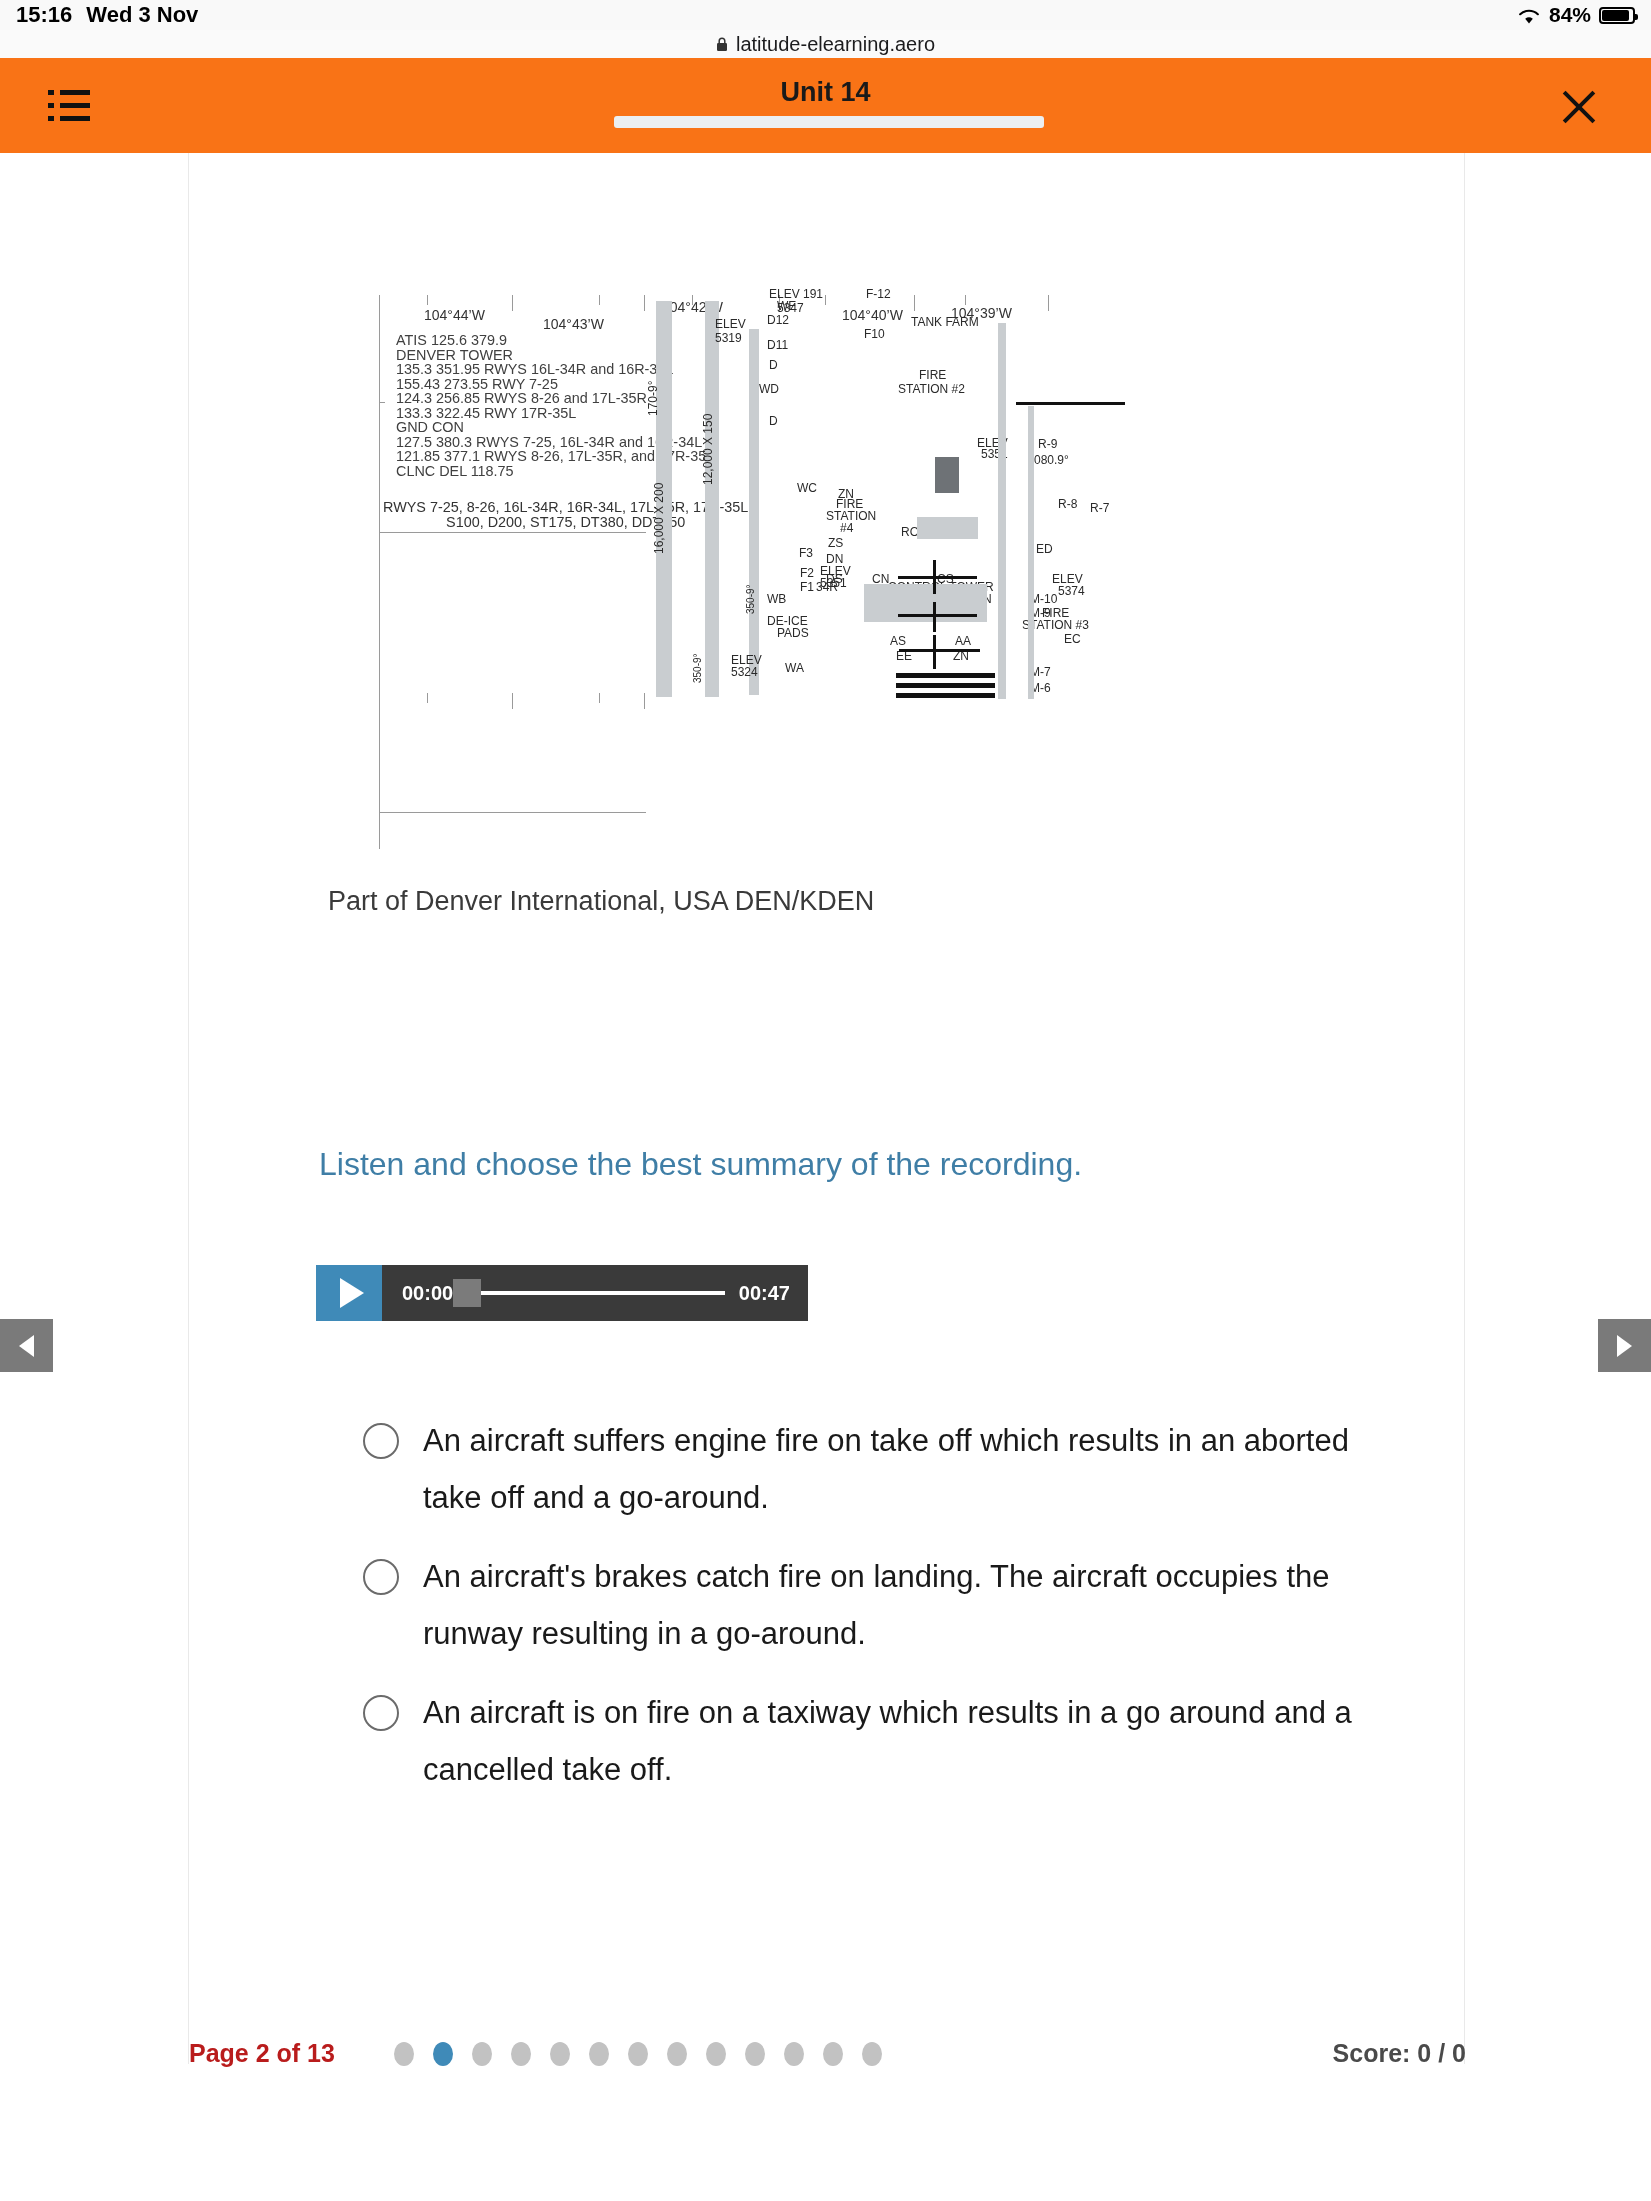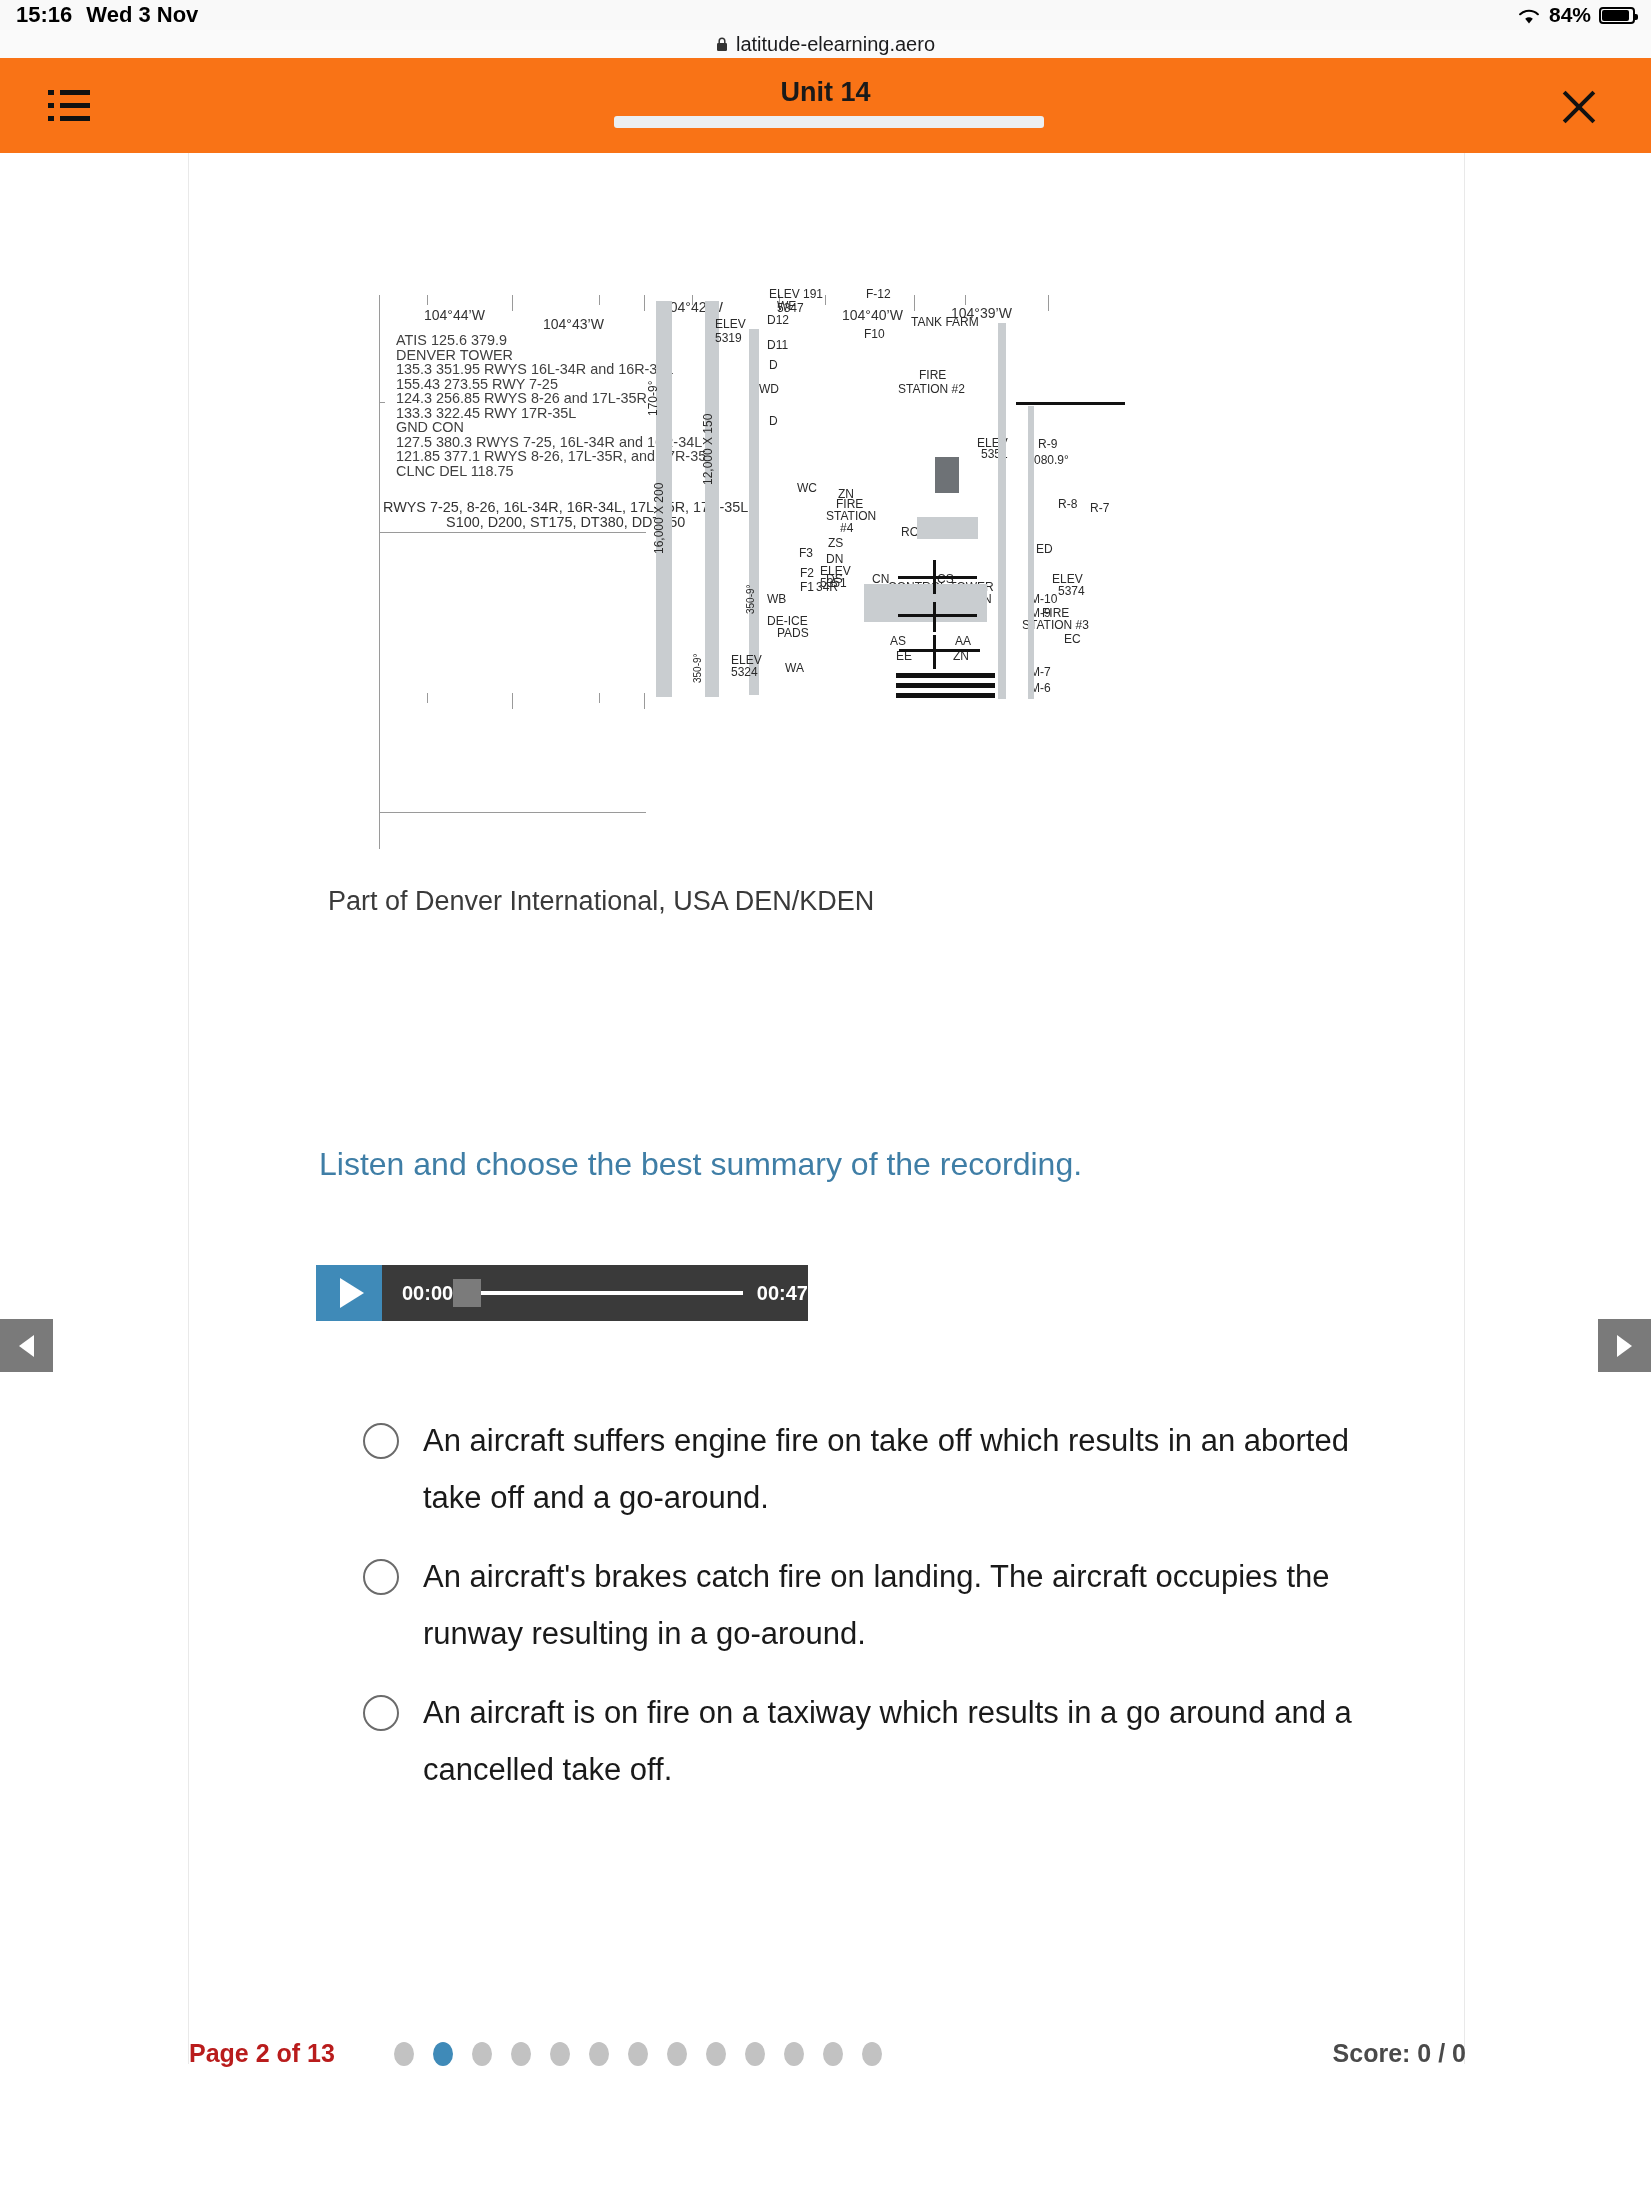--- a/index.html
+++ b/index.html
@@ -176,21 +176,21 @@
     margin-left: 20px; flex: 0 0 auto;
   }
   .audio-seek {
     flex: 1 1 auto; height: 4px; background: #fff; margin: 0 14px;
     position: relative;
   }
   .audio-handle {
     position: absolute; left: -14px; top: -12px;
     width: 28px; height: 28px; background: #7b7b7b; cursor: pointer;
   }
-  .audio-dur { color: #fff; font-size: 20px; font-weight: bold; flex: 0 0 auto; }
+  .audio-dur { color: #fff; font-size: 20px; font-weight: bold; margin-right: 18px; flex: 0 0 auto; }
 
   
   .options { position: absolute; top: 1259px; left: 174px; width: 1049px; }
   .option { display: flex; align-items: flex-start; margin-bottom: 22px; }
   .radio {
     width: 36px; height: 36px; border: 2px solid #6b6b6b; border-radius: 50%;
     flex: 0 0 auto; margin-top: 11px; margin-right: 24px; background: #fff;
     cursor: pointer;
   }
   .option-label {

